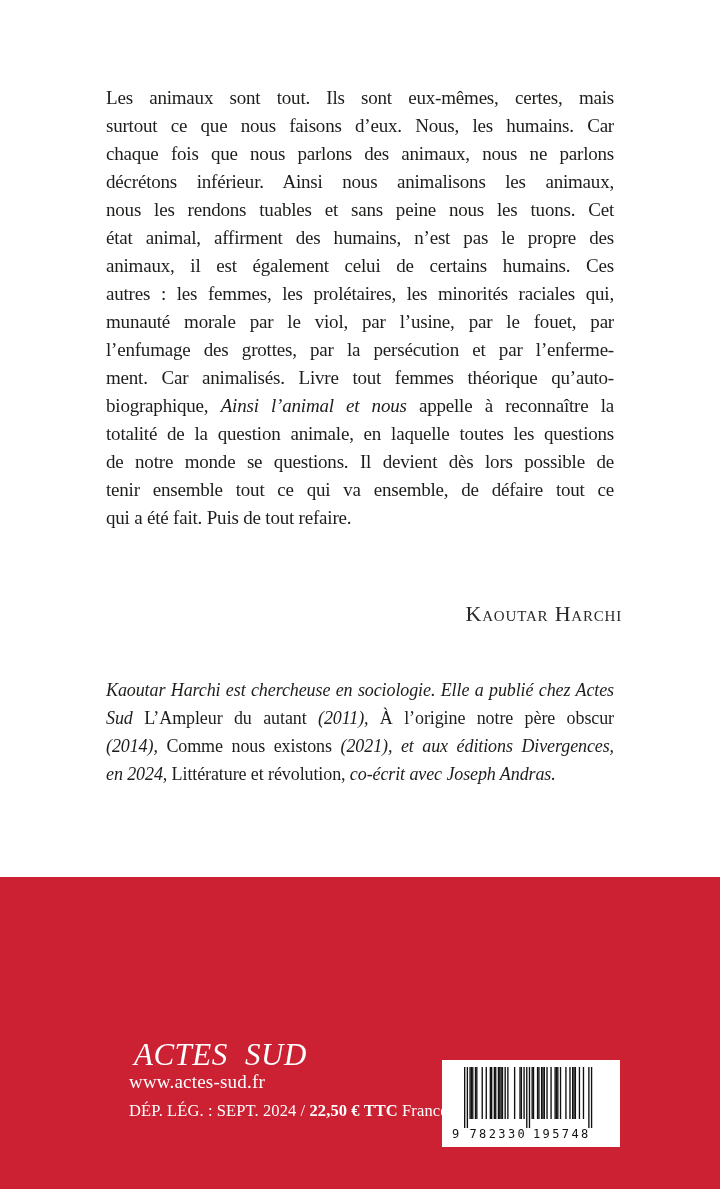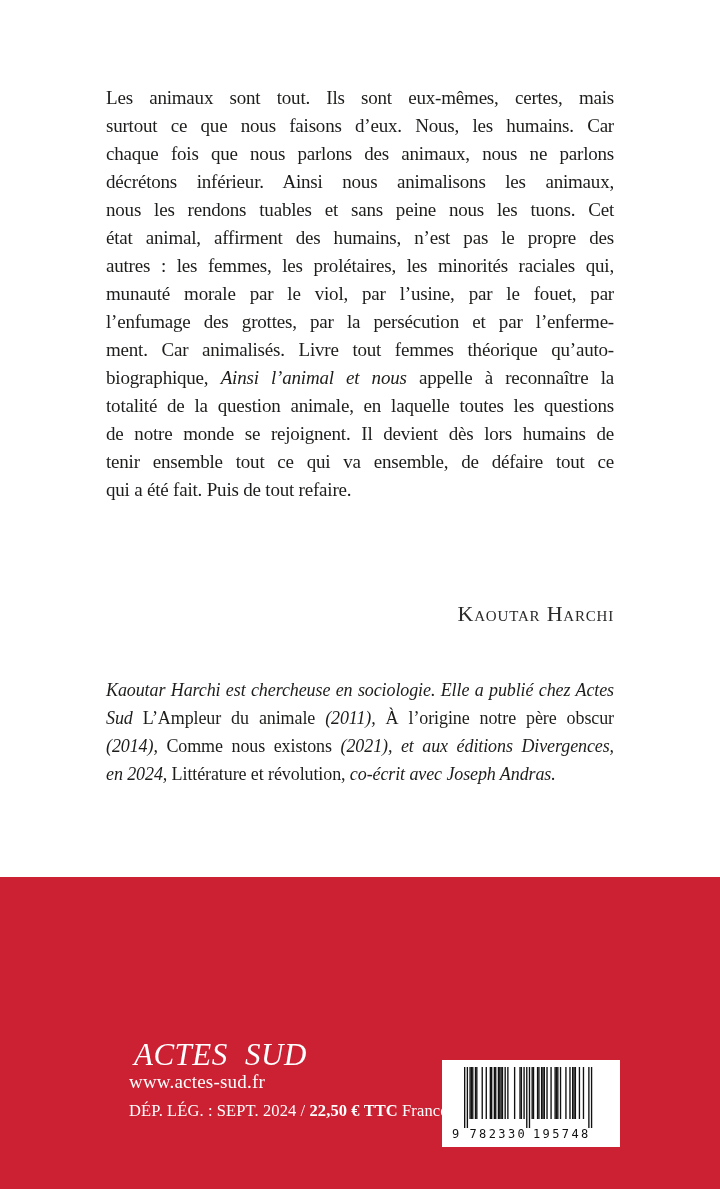--- a/index.html
+++ b/index.html
@@ -32,21 +32,21 @@
     white-space: normal;
   }
   .jline.last {
     text-align-last: left;
   }
   .it { font-style: italic; }
 
   
   .signature {
     position: absolute;
-    left: 106px;
+    left: 114px;
     top: 601px;
     width: 508px;
     text-align: right;
     font-variant: small-caps;
     font-size: 22px;
     letter-spacing: 0.8px;
     color: #2a2a28;
   }
 
   
@@ -126,36 +126,37 @@
 
 <div>
 
   <div class="blurb">
       <div class="jline"><span>Les animaux sont tout. Ils sont eux-mêmes, certes, mais</span></div>
       <div class="jline"><span>surtout ce que nous faisons d’eux. Nous, les humains. Car</span></div>
       <div class="jline"><span>chaque fois que nous parlons des animaux, nous ne parlons</span></div>
       <div class="jline"><span>décrétons inférieur. Ainsi nous animalisons les animaux,</span></div>
       <div class="jline"><span>nous les rendons tuables et sans peine nous les tuons. Cet</span></div>
       <div class="jline"><span>état animal, affirment des humains, n’est pas le propre des</span></div>
+      <div class="jline"><span>animaux, il est également celui de certains humains. Ces</span></div>
       <div class="jline"><span>autres : les femmes, les prolétaires, les minorités raciales qui,</span></div>
       <div class="jline"><span>munauté morale par le viol, par l’usine, par le fouet, par</span></div>
       <div class="jline"><span>l’enfumage des grottes, par la persécution et par l’enferme-</span></div>
       <div class="jline"><span>ment. Car animalisés. Livre tout femmes théorique qu’auto-</span></div>
       <div class="jline"><span>biographique, </span><span class="it">Ainsi l’animal et nous</span><span> appelle à reconnaître la</span></div>
       <div class="jline"><span>totalité de la question animale, en laquelle toutes les questions</span></div>
-      <div class="jline"><span>de notre monde se rejoignent. Il devient dès lors humains de</span></div>
+      <div class="jline"><span>de notre monde se questions. Il devient dès lors possible de</span></div>
       <div class="jline"><span>tenir ensemble tout ce qui va ensemble, de défaire tout ce</span></div>
       <div class="jline last"><span>qui a été fait. Puis de tout refaire.</span></div>
     </div>
 
   <div class="signature">Kaoutar Harchi</div>
 
   <div class="bio">
       <div class="jline"><span class="it">Kaoutar Harchi est chercheuse en sociologie. Elle a publié chez Actes</span></div>
-      <div class="jline"><span class="it">Sud </span><span>L’Ampleur du animale </span><span class="it">(2011),</span><span> À l’origine notre père obscur</span></div>
+      <div class="jline"><span class="it">Sud </span><span>L’Ampleur du autant </span><span class="it">(2011),</span><span> À l’origine notre père obscur</span></div>
       <div class="jline"><span class="it">(2014),</span><span> Comme nous existons </span><span class="it">(2021), et aux éditions Divergences,</span></div>
       <div class="jline last"><span class="it">en 2024,</span><span> Littérature et révolution, </span><span class="it">co-écrit avec Joseph Andras.</span></div>
     </div>
 
   <div class="red-band"></div>
 
   <div class="logo">ACTES SUD</div>
 
   <div class="website">www.actes-sud.fr</div>
 

